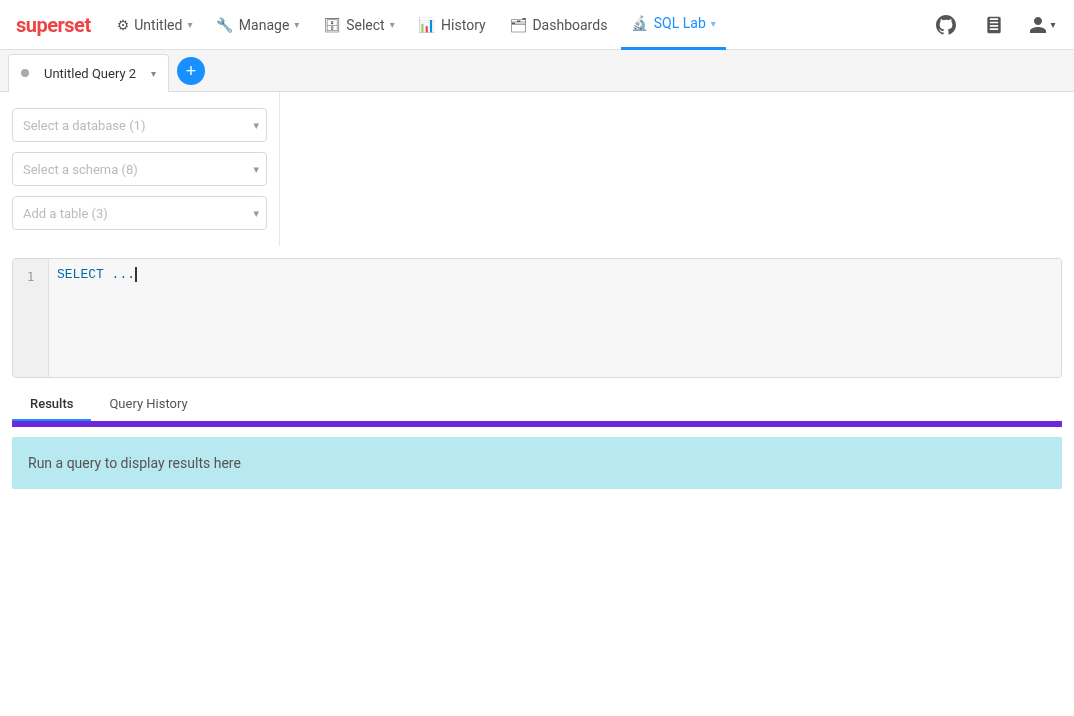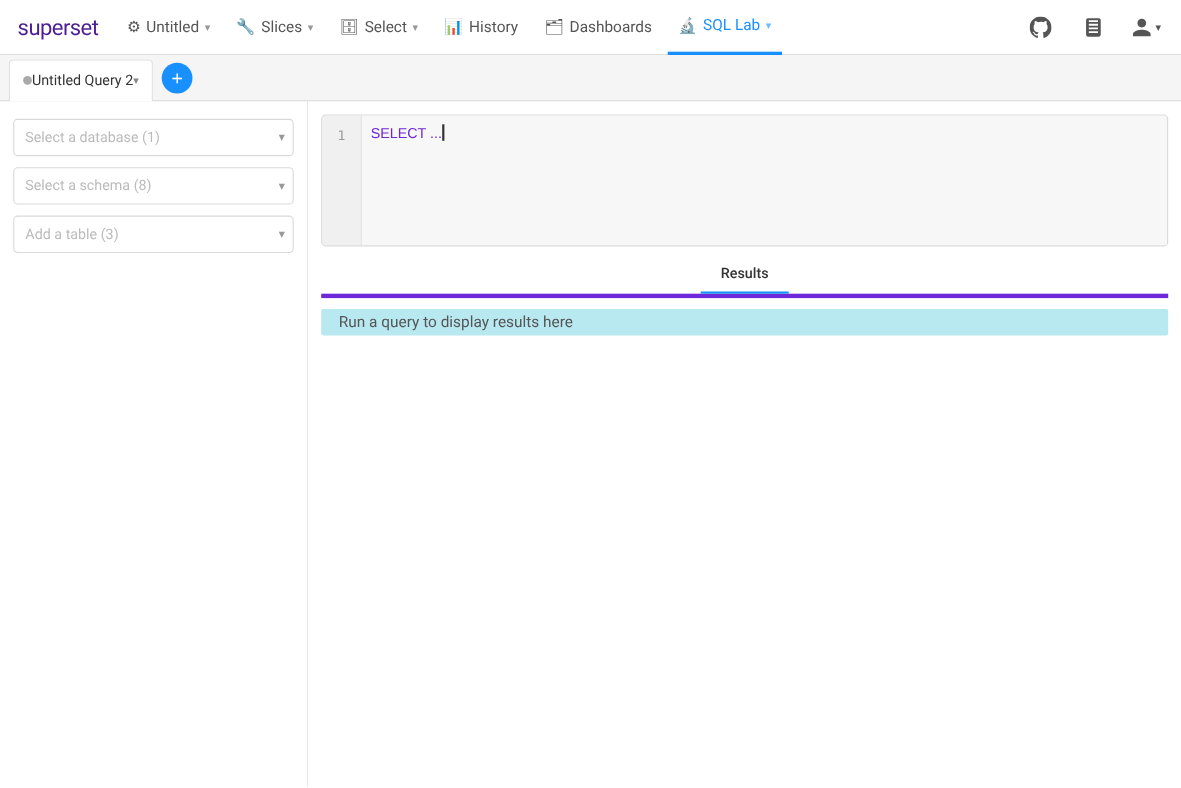--- a/index.html
+++ b/index.html
@@ -10,22 +10,22 @@
       display: flex;
       align-items: center;
       height: 50px;
       background: #fff;
       border-bottom: 1px solid #e0e0e0;
       padding: 0 16px;
       gap: 4px;
     }
     .navbar-brand {
       font-size: 20px;
-      font-weight: 400;
-      color: #4c1d95;
+      font-weight: 700;
+      color: #ef4444;
       margin-right: 12px;
       letter-spacing: -0.5px;
     }
     .nav-item {
       display: flex;
       align-items: center;
       gap: 5px;
       padding: 0 10px;
       height: 50px;
       color: #555;
@@ -62,21 +62,21 @@
       display: flex;
       align-items: center;
       background: #f5f5f5;
       border-bottom: 1px solid #ddd;
       padding: 0 8px;
       height: 42px;
     }
     .query-tab {
       display: flex;
       align-items: center;
-      gap: 0;
+      gap: 15px;
       background: #fff;
       border: 1px solid #ddd;
       border-bottom: none;
       border-radius: 4px 4px 0 0;
       padding: 6px 12px;
       font-size: 13px;
       cursor: pointer;
       color: #333;
       height: 38px;
       margin-top: 4px;
@@ -102,20 +102,21 @@
       justify-content: center;
       cursor: pointer;
       margin-left: 8px;
       line-height: 1;
     }
 
     
     .main-content {
       display: flex;
       height: calc(716px - 50px - 42px);
+      flex-direction: column;
     }
 
     
     .left-panel {
       width: 280px;
       border-right: 1px solid #e8e8e8;
       padding: 16px 12px;
       display: flex;
       flex-direction: column;
       gap: 10px;
@@ -180,35 +181,34 @@
       gap: 2px;
     }
     .line-num {
       line-height: 20px;
       width: 100%;
       text-align: center;
     }
     .editor-content {
       flex: 1;
       padding: 8px;
-      font-family: Liberation Sans, sans-serif;
+      font-family: Liberation Mono, monospace;
       font-size: 13px;
-      color: #6d28d9;
+      color: #0369a1;
       background: #f7f7f7;
       white-space: pre;
     }
     .cursor { border-right: 2px solid #333; animation: blink 1s infinite; }
     @keyframes blink { 0%,100%{opacity:1} 50%{opacity:0} }
 
     
     .results-tabs {
       display: flex;
-      border-bottom: 4px solid #6d28d9;
+      border-bottom: 6px solid #6d28d9;
       gap: 0;
-      justify-content: center;
     }
     .result-tab {
       padding: 8px 18px;
       font-size: 13px;
       cursor: pointer;
       color: #555;
       border-bottom: 2px solid transparent;
     }
     .result-tab.active {
       color: #333;
@@ -216,40 +216,40 @@
       font-weight: 500;
     }
 
     
     .results-content {
       flex: 1;
     }
     .results-placeholder {
       background: #b8e8f0;
       border-radius: 2px;
-      padding: 4px 16px;
+      padding: 18px 16px;
       color: #555;
       font-size: 14px;
     }
   </style>
 </head>
 <body>
 
 <nav class="navbar">
   <div class="navbar-brand">superset</div>
 
   <div class="nav-item">
     <span class="icon">⚙</span>
     <span>Untitled</span>
     <span class="chevron">▾</span>
   </div>
 
   <div class="nav-item">
     <span class="icon">🔧</span>
-    <span>Slices</span>
+    <span>Manage</span>
     <span class="chevron">▾</span>
   </div>
 
   <div class="nav-item">
     <span class="icon">🗄</span>
     <span>Select</span>
     <span class="chevron">▾</span>
   </div>
 
   <div class="nav-item">
@@ -328,20 +328,23 @@
       <div class="line-numbers">
         <div class="line-num">1</div>
       </div>
       <div class="editor-content"><span>SELECT ...</span><span class="cursor"></span></div>
     </div>
 
     <div class="results-tabs">
       <div class="result-tab active">
         <span>Results</span>
       </div>
+      <div class="result-tab">
+        <span>Query History</span>
+      </div>
     </div>
 
     <div class="results-content">
       <div class="results-placeholder">
         <span>Run a query to display results here</span>
       </div>
     </div>
 
   </div>
 </div>

